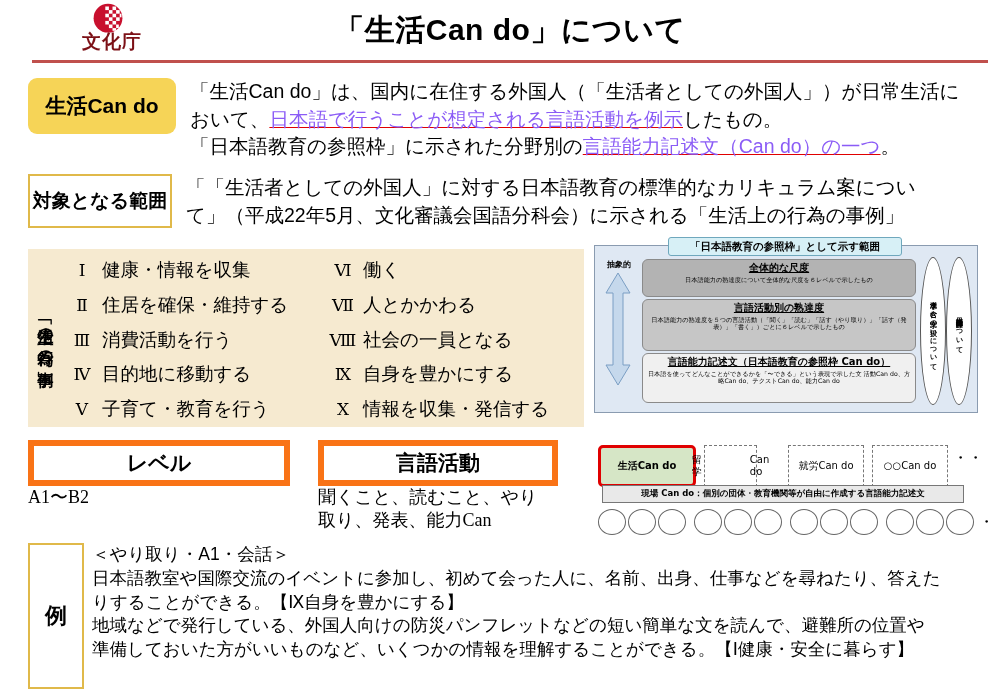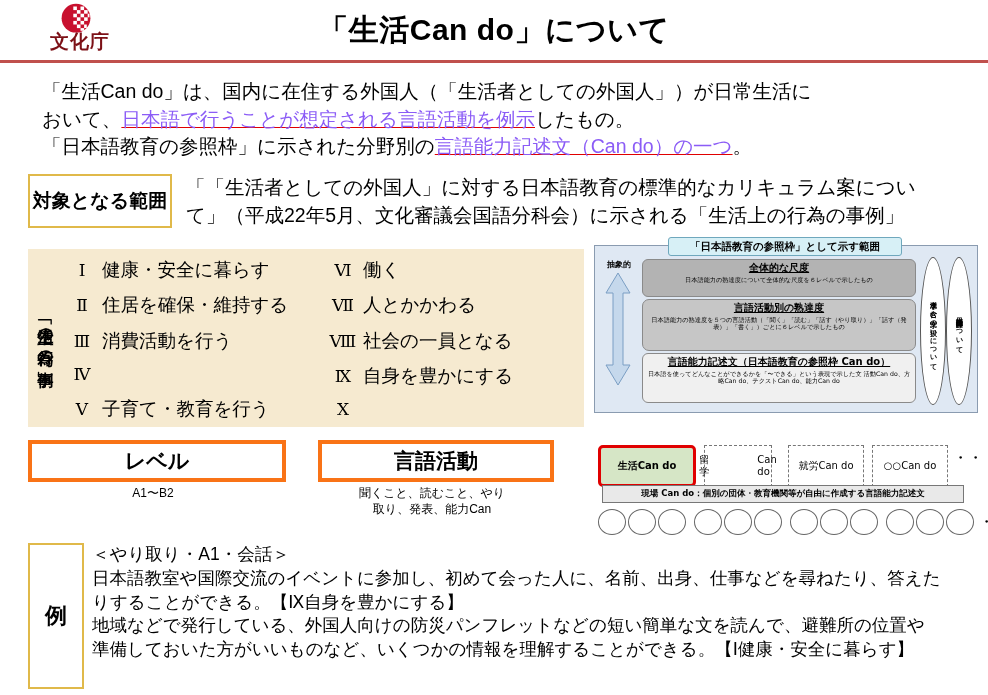--- a/index.html
+++ b/index.html
@@ -13,20 +13,21 @@
     font-family: "Liberation Sans", "DejaVu Sans", sans-serif;
     color: #000;
     position: relative;
     overflow: hidden;
   }
 
   
   .header {
     position: relative;
     height: 66px;
+    margin-left: 32px;
   }
   .logo {
     position: absolute;
     left: 28px;
     top: 2px;
     width: 104px;
     height: 60px;
   }
   .logo-mark {
     position: absolute;
@@ -156,34 +157,34 @@
     flex: none;
     text-align: center;
     font-family: "Liberation Serif", "DejaVu Serif", serif;
     font-size: 17px;
   }
   .act-label { white-space: nowrap; }
 
   
   .hdr-box {
     position: absolute;
-    border: 4px solid #f97316;
+    border: 6px solid #f97316;
     background: #fff;
     height: 34px;
     display: flex;
     align-items: center;
     justify-content: center;
     font-size: 21px;
     font-weight: bold;
   }
   .hdr-caption {
     position: absolute;
-    text-align: center;
-    font-size: 12px;
+    font-size: 18px;
     line-height: 1.3;
+    font-family: Liberation Serif, serif;
   }
 
   
   .ex-wrap {
     position: absolute;
     left: 28px;
     top: 543px;
     width: 944px;
     height: 146px;
     display: flex;
@@ -264,21 +265,21 @@
     display: block;
     line-height: 1.25;
   }
   .dg-card .c-d {
     font-size: 6.2px;
     display: block;
     line-height: 1.25;
     margin-top: 1px;
   }
   .dg-c1 { left: 52px; top: 22px; width: 274px; height: 38px; background: #b3b3b3; }
-  .dg-c2 { left: 52px; top: 62px; width: 274px; height: 52px; background: #c6c6c6; border-radius: 7px; }
+  .dg-c2 { left: 52px; top: 62px; width: 274px; height: 52px; background: #c6c6c6; }
   .dg-c3 { left: 52px; top: 116px; width: 274px; height: 50px; background: #f0f0f0; }
 
   .dg-oval {
     position: absolute;
     border: 1px solid #555;
     border-radius: 50%;
     background: #fff;
     writing-mode: vertical-rl;
     text-orientation: upright;
     display: flex;
@@ -385,20 +386,21 @@
         <rect x="25" y="29" width="4" height="3"></rect>
       </g>
     </svg>
     <div class="logo-text">文化庁</div>
   </div>
   <div class="page-title">「生活Can do」について</div>
   <div class="header-rule"></div>
 </div>
 
 <div class="row" style="left:28px; top:78px; width:944px;">
+  <div class="badge-pill">生活Can do</div>
   <div class="para">
     <div><span>「生活Can do」は、国内に在住する外国人（「生活者としての外国人」）が日常生活に</span></div>
     <div>
       <span>おいて、</span><span class="mark">日本語で行うことが想定される言語活動を例示</span><span>したもの。</span>
     </div>
     <div>
       <span>「日本語教育の参照枠」に示された分野別の</span><span class="mark">言語能力記述文（Can do）の一つ</span><span>。</span>
     </div>
   </div>
 </div>
@@ -414,32 +416,33 @@
     <div>て」（平成22年5月、文化審議会国語分科会）に示される「生活上の行為の事例」</div>
   </div>
 </div>
 
 <div class="acts-block">
   <div class="acts-vlabel">「生活上の行為の事例」</div>
   <div class="acts-cols">
     <div class="acts-col">
       <div class="act-item">
         <span class="act-num">Ⅰ</span>
-        <span class="act-label">健康・安全に暮らす</span>
+        <span class="act-label">健康・情報を収集</span>
       </div>
       <div class="act-item">
         <span class="act-num">Ⅱ</span>
         <span class="act-label">住居を確保・維持する</span>
       </div>
       <div class="act-item">
         <span class="act-num">Ⅲ</span>
         <span class="act-label">消費活動を行う</span>
       </div>
       <div class="act-item">
         <span class="act-num">Ⅳ</span>
+        <span class="act-label">目的地に移動する</span>
       </div>
       <div class="act-item">
         <span class="act-num">Ⅴ</span>
         <span class="act-label">子育て・教育を行う</span>
       </div>
     </div>
     <div class="acts-col">
       <div class="act-item">
         <span class="act-num">Ⅵ</span>
         <span class="act-label">働く</span>
@@ -451,20 +454,21 @@
       <div class="act-item">
         <span class="act-num">Ⅷ</span>
         <span class="act-label">社会の一員となる</span>
       </div>
       <div class="act-item">
         <span class="act-num">Ⅸ</span>
         <span class="act-label">自身を豊かにする</span>
       </div>
       <div class="act-item">
         <span class="act-num">Ⅹ</span>
+        <span class="act-label">情報を収集・発信する</span>
       </div>
     </div>
   </div>
 </div>
 
 <div class="hdr-box" style="left:28px; top:440px; width:250px;">レベル</div>
 <div class="hdr-caption" style="left:28px; top:486px; width:250px;">A1〜B2</div>
 
 <div class="hdr-box" style="left:318px; top:440px; width:228px;">言語活動</div>
 <div class="hdr-caption" style="left:318px; top:486px; width:228px;">
@@ -509,21 +513,21 @@
   </div>
 
   <div class="dg-oval dg-o1">漢字を含む文字の扱いについて</div>
   <div class="dg-oval dg-o2">日本語能力評価について</div>
 
 
   <div class="dg-cando active" style="left:8px; width:98px;">
     <span>生活</span>
     <span>Can do</span>
   </div>
-  <div class="dg-cando dashed" style="left:114px; width:68px;gap:48px;">
+  <div class="dg-cando dashed" style="left:114px; width:53px;gap:48px;">
     <span>留学</span>
     <span>Can do</span>
   </div>
   <div class="dg-cando dashed" style="left:198px; width:76px;">
     <span>就労</span>
     <span>Can do</span>
   </div>
   <div class="dg-cando dashed" style="left:282px; width:76px;">
     <span>○○</span>
     <span>Can do</span>

